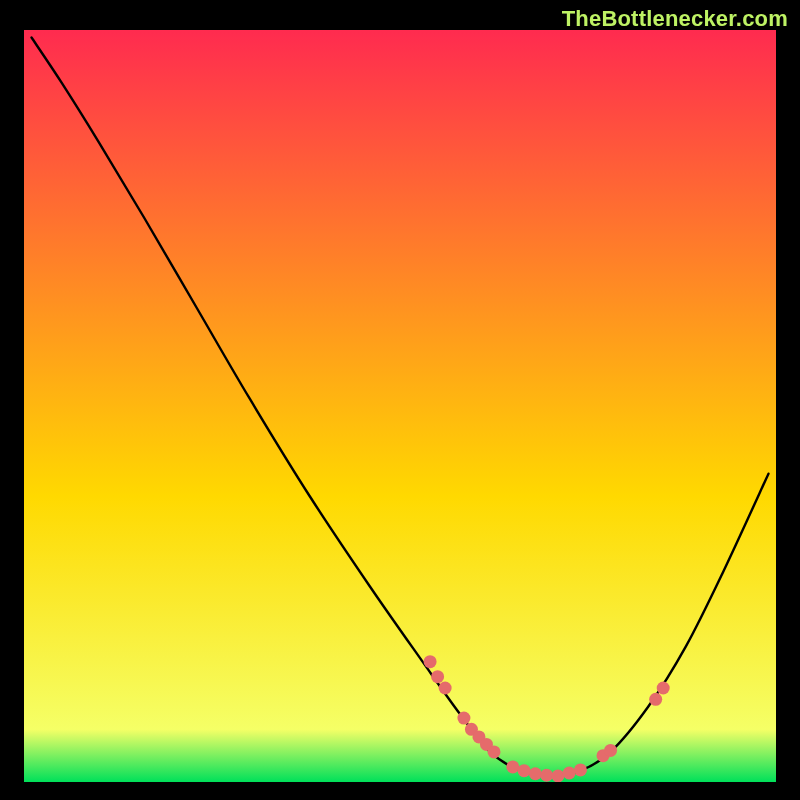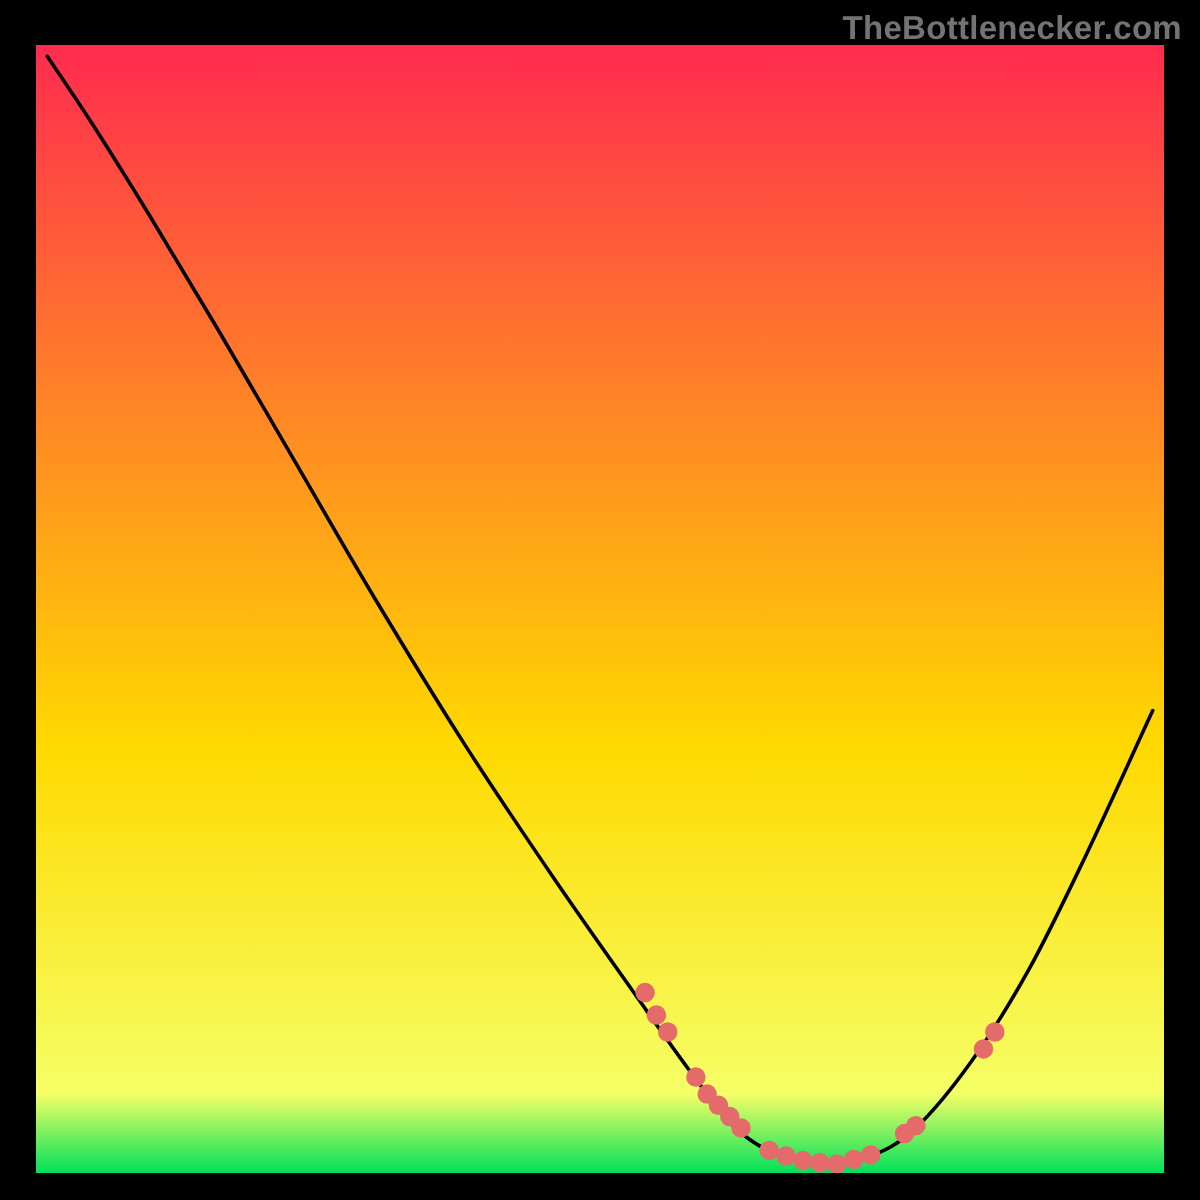--- a/index.html
+++ b/index.html
@@ -14,21 +14,21 @@
   .container {
     position: relative;
     width: 800px;
     height: 800px;
     background: #000;
   }
   .attribution {
     position: absolute;
     top: 6px;
     right: 12px;
-    color: #737373;
+    color: #bef264;
     font-size: 22px;
     font-weight: 600;
     letter-spacing: 0.2px;
     z-index: 10;
   }
   .plot-area {
     position: absolute;
     left: 24px;
     top: 30px;
     width: 752px;

